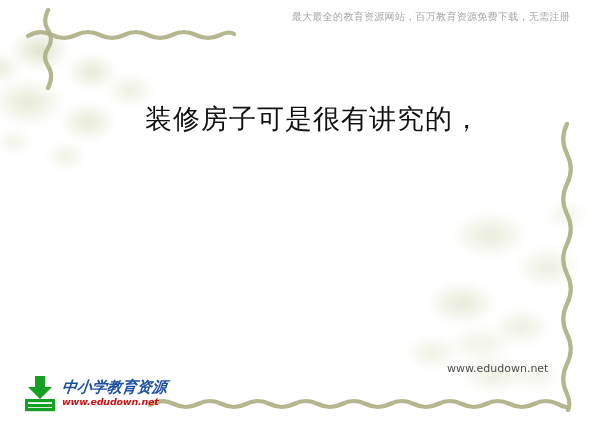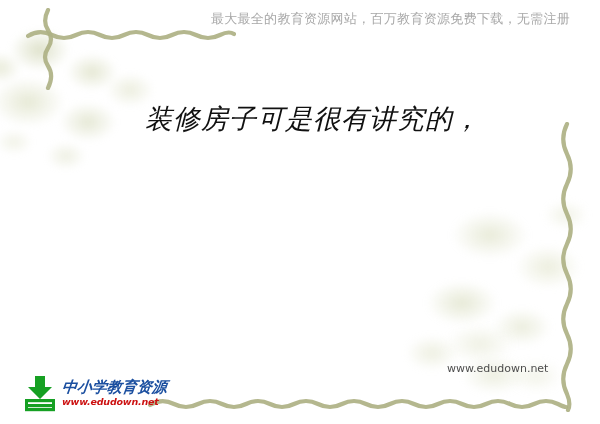--- a/index.html
+++ b/index.html
@@ -71,41 +71,40 @@
   #bamboo-top-horizontal { left: 26px;  top: 28px;   width: 210px; height: 14px; }
   #bamboo-left-vertical  { left: 40px;  top: 8px;    width: 16px;  height: 82px; }
   #bamboo-right-vertical { left: 558px; top: 122px;  width: 18px;  height: 290px; }
   #bamboo-bottom-horizontal { left: 148px; top: 396px; width: 420px; height: 16px; }
 
   
   #header-note {
     position: absolute;
     right: 30px;
     top: 10px;
-    font-size: 13px;
+    font-size: 10px;
     color: #a8a8a8;
     letter-spacing: 0.3px;
     white-space: nowrap;
     font-family: Liberation Serif, serif;
     margin-left: 36px;
   }
 
   
   #title-block {
     position: absolute;
     left: 0;
     top: 100px;
     width: 600px;
     text-align: center;
     color: #111111;
     font-family: "DejaVu Serif", "Liberation Serif", serif;
     font-size: 27px;
     line-height: 38px;
     letter-spacing: 1px;
-    font-style: italic;
   }
   #title-line-1 { display: block; padding-left: 26px; }
   #title-line-2 { display: block; }
 
   
   #url-caption {
     position: absolute;
     left: 447px;
     top: 362px;
     font-size: 11px;

